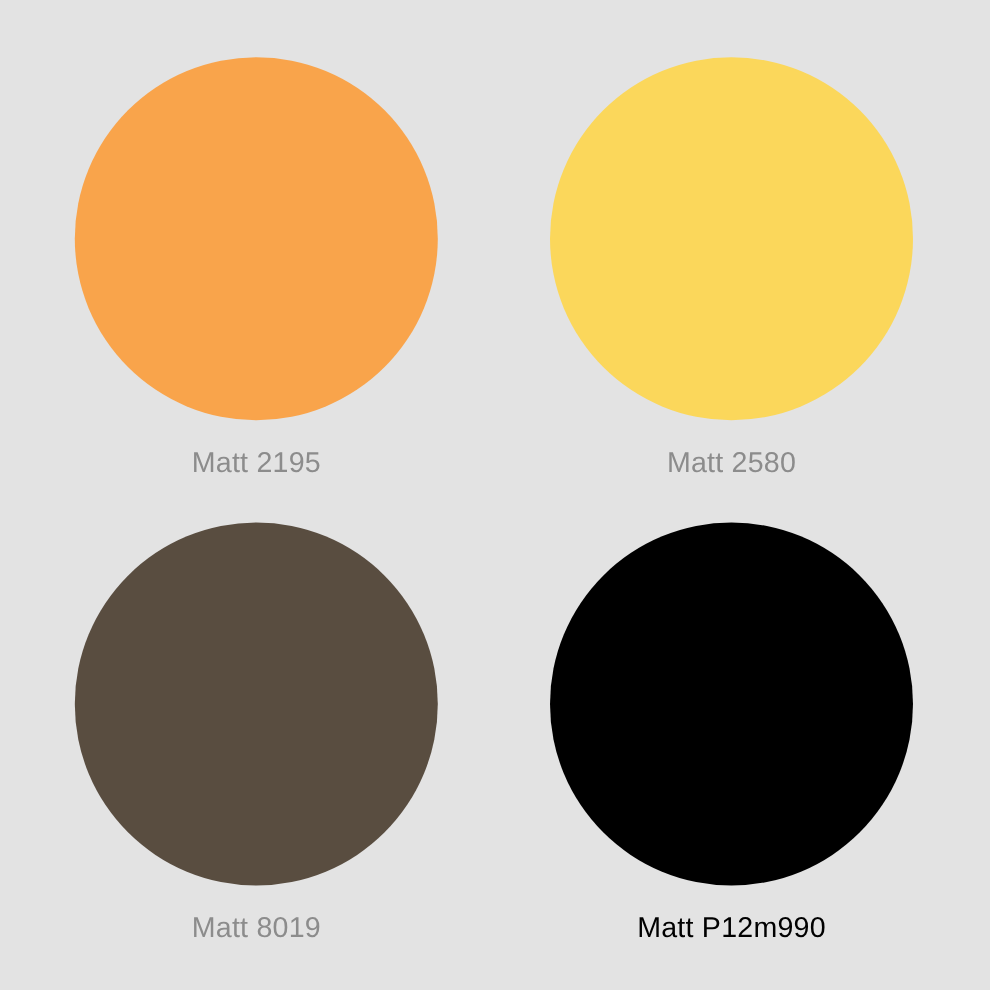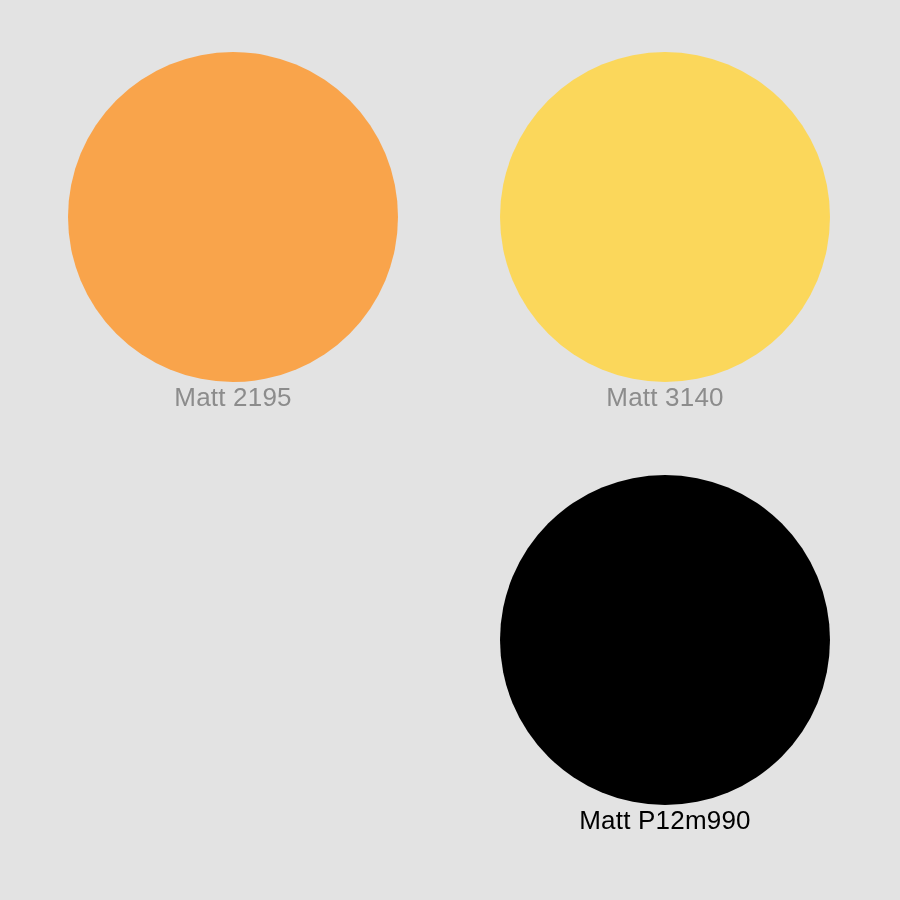--- a/index.html
+++ b/index.html
@@ -38,42 +38,47 @@
 
   .swatch-disc {
     width: 330px;
     height: 330px;
     border-radius: 50%;
     margin-top: 52px;
     flex: 0 0 auto;
   }
 
   .swatch-label {
+    margin-top: 23px;
     font-size: 26px;
     line-height: 30px;
     color: #8c8c8c;
     letter-spacing: 0.2px;
     white-space: nowrap;
     text-align: center;
   }
 </style>
 </head>
 <body style="background-color: rgb(227, 227, 227);">
 
 <div id="swatch-grid">
 
   <div class="swatch-cell cell-r0c0">
     <div class="swatch-disc" style="background-color: rgb(249, 164, 75);"></div>
     <div class="swatch-label" style="color: rgb(140, 140, 140);">Matt 2195</div>
   </div>
 
   <div class="swatch-cell cell-r0c1">
     <div class="swatch-disc" style="background-color: rgb(251, 215, 91);"></div>
-    <div class="swatch-label" style="color: rgb(140, 140, 140);">Matt 3140</div>
+    <div class="swatch-label" style="color: rgb(140, 140, 140);">Matt 2580</div>
   </div>
 
+  <div class="swatch-cell cell-r1c0">
+    <div class="swatch-disc" style="background-color: rgb(89, 77, 64);"></div>
+    <div class="swatch-label" style="color: rgb(140, 140, 140);">Matt 8019</div>
+  </div>
 
   <div class="swatch-cell cell-r1c1">
     <div class="swatch-disc" style="background-color: rgb(0, 0, 0);"></div>
     <div class="swatch-label" style="color: #000000;">Matt P12m990</div>
   </div>
 
 </div>
 
 </body></html>

